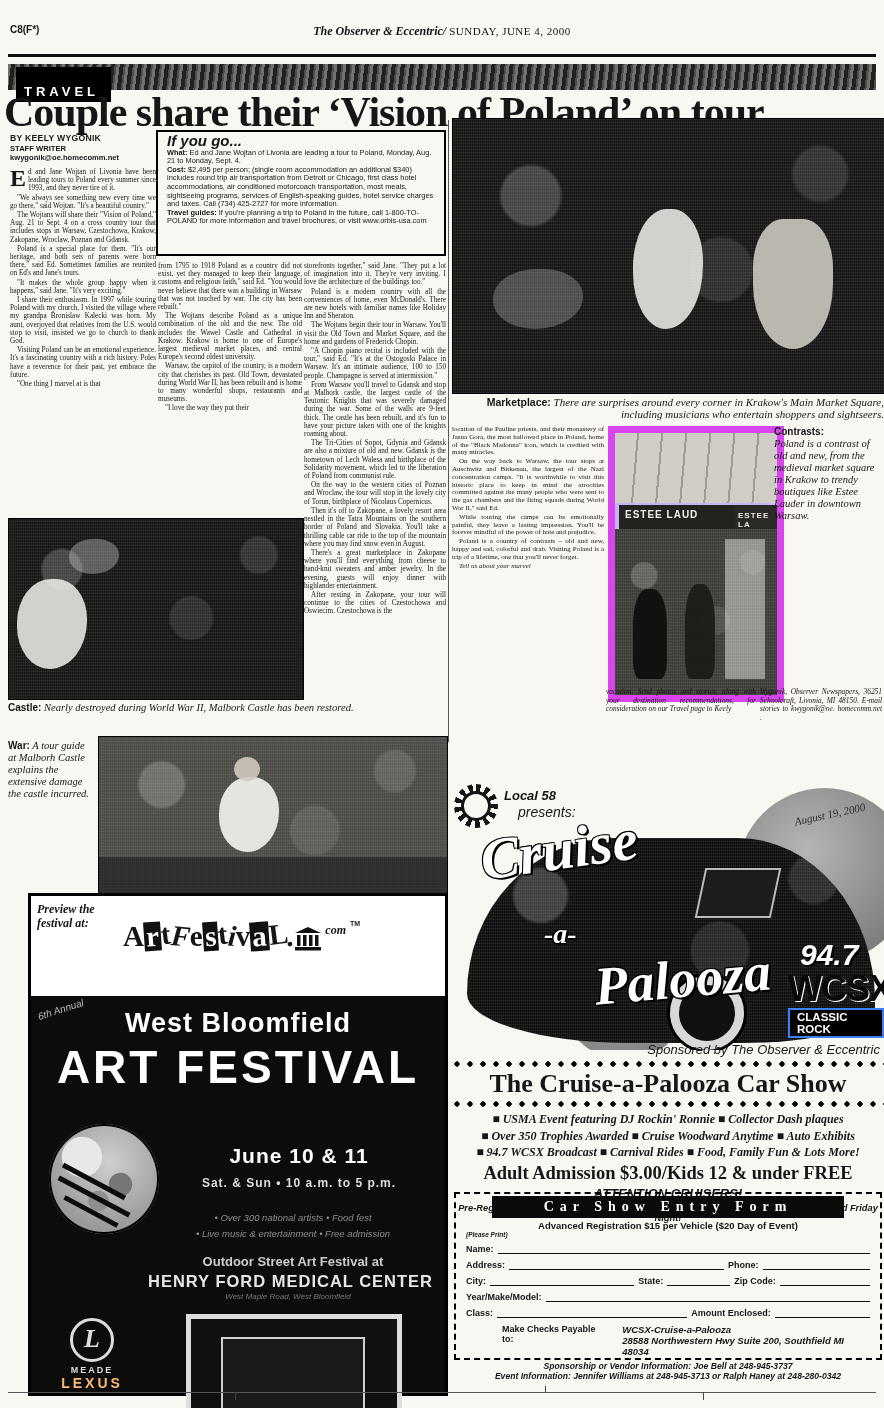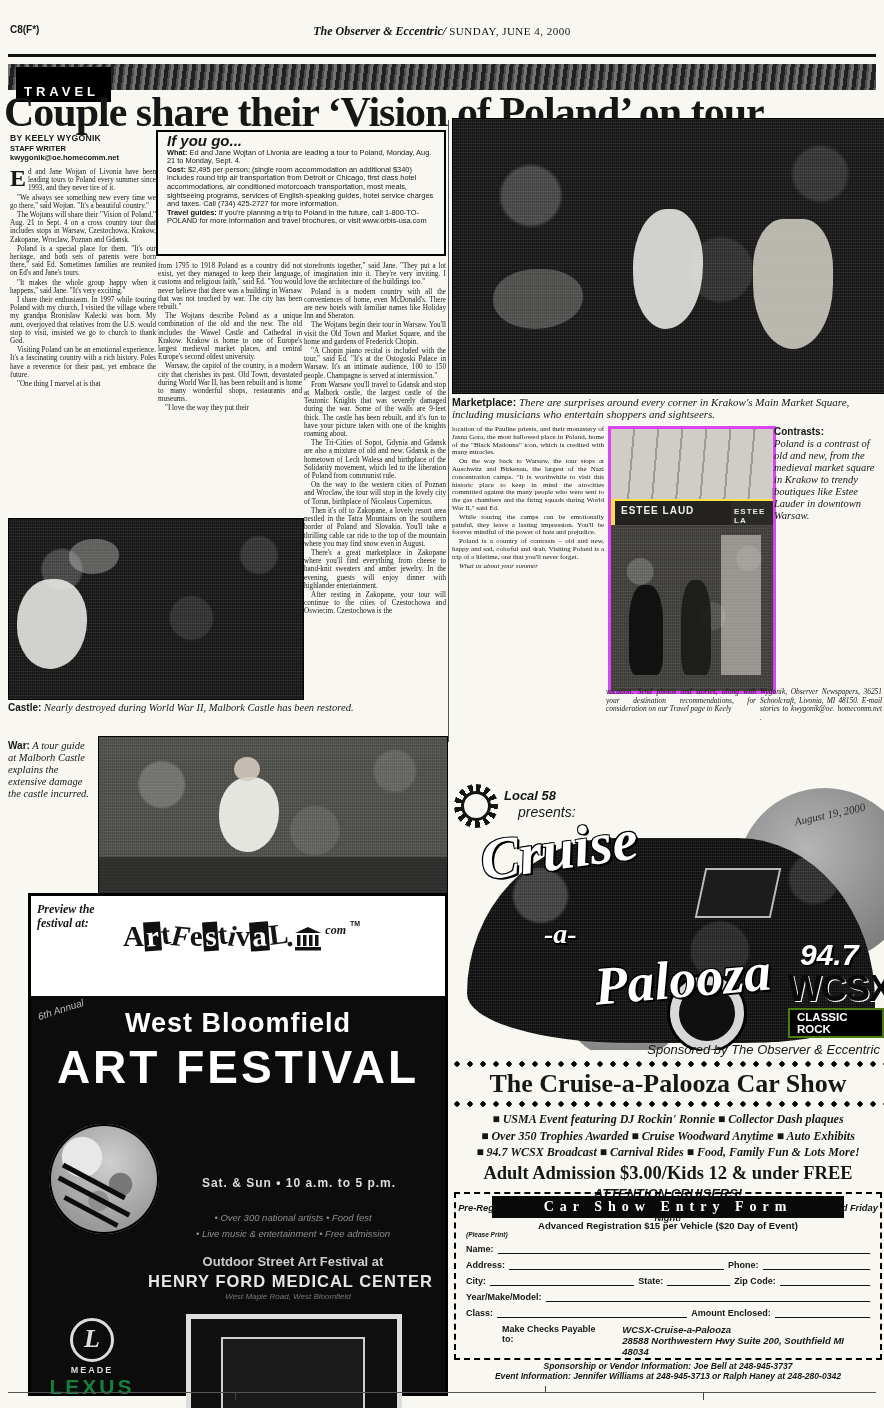--- a/index.html
+++ b/index.html
@@ -151,34 +151,34 @@
     <div class="blob" style="left:120px;top:40px;width:60px;height:75px;background:rgba(245,245,240,.9);"></div>
     <div class="blob" style="left:135px;top:20px;width:26px;height:24px;background:rgba(210,200,190,.9);border-radius:50%;"></div>
     <div class="abs" style="left:0;top:120px;width:348px;height:50px;background:rgba(20,20,20,.55);"></div>
   </div>
 
   <div class="abs photo grain" style="left:452px;top:118px;width:432px;height:274px;border:1px solid #000;">
     <div class="blob" style="left:180px;top:90px;width:70px;height:120px;background:rgba(240,240,235,.85);"></div>
     <div class="blob" style="left:300px;top:100px;width:80px;height:130px;background:rgba(225,222,210,.8);border-radius:45% 45% 60% 60%;"></div>
     <div class="blob" style="left:40px;top:150px;width:90px;height:60px;background:rgba(180,180,175,.35);"></div>
   </div>
-  <div class="abs capt" style="left:452px;top:396px;width:432px;font-size:11px;">
+  <div class="abs capt" style="left:452px;top:396px;width:432px;font-size:11px;text-align:right;">
     <span class="lead" style="font-size:10.5px;">Marketplace:</span>
     <span>There are surprises around every corner in Krakow's Main Market Square, including musicians who entertain shoppers and sightseers.</span>
   </div>
 
   <div class="abs artcol just" style="left:452px;top:426px;width:152px;height:258px;font-size:7px;line-height:7.8px;">
     <p class="noind">location of the Pauline priests, and their monastery of Jasna Gora, the most hallowed place in Poland, home of the "Black Madonna" icon, which is credited with many miracles.</p>
     <p>On the way back to Warsaw, the tour stops at Auschwitz and Birkenau, the largest of the Nazi concentration camps. "It is worthwhile to visit this historic place to keep in mind the atrocities committed against the many people who were sent to the gas chambers and the firing squads during World War II," said Ed.</p>
     <p>While touring the camps can be emotionally painful, they leave a lasting impression. You'll be forever mindful of the power of hate and prejudice.</p>
     <p>Poland is a country of contrasts – old and new, happy and sad, colorful and drab. Visiting Poland is a trip of a lifetime, one that you'll never forget.</p>
-    <p class="it">What us about your summer</p>
-  </div>
-
-  <div class="abs photo" style="left:608px;top:426px;width:162px;height:262px;border:3px solid #d946ef;background:#fde047;">
+    <p class="it">Tell us about your marvel</p>
+  </div>
+
+  <div class="abs photo" style="left:608px;top:426px;width:162px;height:262px;border:7px solid #d946ef;background:#c4b5fd;">
     <div class="abs" style="left:0;top:0;width:162px;height:70px;background:repeating-linear-gradient(95deg,#cfcdc5 0 22px,#9d9b93 22px 24px),repeating-linear-gradient(5deg,rgba(0,0,0,.08) 0 14px,transparent 14px 16px);"></div>
     <div class="abs sans b" style="left:4px;top:72px;width:110px;height:22px;background:#23221f;color:#efefea;font-size:10px;letter-spacing:1px;padding:4px 0 0 6px;">ESTEE LAUD</div>
     <div class="abs sans b" style="left:120px;top:72px;width:40px;height:22px;background:#2b2a26;color:#e8e8e2;font-size:8px;letter-spacing:1px;padding:6px 0 0 3px;">ESTEE LA</div>
     <div class="abs grain" style="left:0;top:96px;width:162px;height:166px;background-color:#3c3b37;">
       <div class="blob" style="left:18px;top:60px;width:34px;height:90px;background:rgba(15,15,15,.95);border-radius:40% 40% 20% 20%;"></div>
       <div class="blob" style="left:70px;top:55px;width:30px;height:95px;background:rgba(25,25,22,.9);border-radius:40% 40% 20% 20%;"></div>
       <div class="abs" style="left:110px;top:10px;width:40px;height:140px;background:rgba(235,233,225,.5);"></div>
     </div>
   </div>
 
@@ -212,31 +212,32 @@
       <div class="abs it" style="left:6px;top:8px;font-size:10px;color:#bbb;transform:rotate(-18deg);">6th Annual</div>
       <div class="abs ctr b" style="left:0;top:12px;width:100%;font-size:27px;letter-spacing:1px;color:#fff;">West Bloomfield</div>
       <div class="abs ctr b" style="left:0;top:44px;width:100%;font-size:46px;letter-spacing:3px;color:#fff;">ART FESTIVAL</div>
 
       <div class="abs moon" style="left:18px;top:128px;width:110px;height:110px;">
         <div class="streak" style="left:10px;top:55px;width:70px;height:5px;"></div>
         <div class="streak" style="left:5px;top:70px;width:80px;height:5px;"></div>
         <div class="streak" style="left:12px;top:85px;width:60px;height:5px;"></div>
       </div>
 
+      <div class="abs ctr b" style="left:130px;top:148px;right:8px;font-size:21px;color:#fff;letter-spacing:1px;">June 10 &amp; 11</div>
       <div class="abs ctr b" style="left:130px;top:180px;right:8px;font-size:12px;color:#ddd;letter-spacing:1px;">Sat. &amp; Sun  •  10 a.m. to 5 p.m.</div>
       <div class="abs ctr it" style="left:110px;top:216px;right:0;font-size:9.5px;color:#8d8d8d;">• Over 300 national artists  •  Food fest</div>
       <div class="abs ctr it" style="left:110px;top:232px;right:0;font-size:9.5px;color:#8d8d8d;">• Live music &amp; entertainment  •  Free admission</div>
       <div class="abs ctr b" style="left:110px;top:258px;right:0;font-size:13px;color:#ccc;">Outdoor Street Art Festival at</div>
       <div class="abs ctr b" style="left:105px;top:276px;right:0;font-size:16.5px;color:#e6e6e6;letter-spacing:1px;">HENRY FORD MEDICAL CENTER</div>
       <div class="abs ctr it" style="left:100px;top:296px;right:0;font-size:8px;color:#777;">West Maple Road, West Bloomfield</div>
 
       <div class="abs" style="left:16px;top:322px;width:90px;text-align:center;">
         <div class="circleL" style="width:38px;height:38px;margin:0 auto;font-size:26px;line-height:36px;">L</div>
         <div class="b" style="font-size:9px;color:#ddd;letter-spacing:2px;margin-top:3px;">MEADE</div>
-        <div class="b" style="font-size:21px;color:#15803d;letter-spacing:3px;">LEXUS</div>
+        <div class="b" style="font-size:14px;color:#fdba74;letter-spacing:3px;">LEXUS</div>
       </div>
 
       <div class="abs frame grain" style="left:155px;top:318px;width:206px;height:108px;">
         <div class="abs" style="left:30px;top:18px;width:140px;height:70px;border:2px solid #cfcfcf;background:#1a1a1a;"></div>
       </div>
 
     </div>
   </div>
 
   <div class="abs" style="left:452px;top:780px;width:432px;height:586px;font-family:'Liberation Sans',sans-serif;">
@@ -252,21 +253,21 @@
       <div class="abs" style="left:108px;top:150px;width:130px;height:130px;border-radius:50%;background:radial-gradient(circle at 45% 40%, #a8a8a8, #848484 75%);"></div>
       <div class="abs grain" style="left:15px;top:58px;width:408px;height:205px;background-color:#0e0e0e;border-radius:45% 42% 40% 50% / 95% 100% 22% 30%;"></div>
       <div class="abs" style="left:248px;top:88px;width:72px;height:46px;border:2px solid #bbb;background:#1c1c1c;transform:skewX(-12deg);"></div>
       <div class="abs wheel" style="left:218px;top:196px;width:56px;height:56px;"></div>
       <div class="abs it" style="left:342px;top:28px;font-size:11px;color:#2a2a2a;transform:rotate(-12deg);font-family:'Liberation Serif',serif;">August 19, 2000</div>
       <div class="abs script" style="left:28px;top:36px;font-size:58px;transform:rotate(-8deg);">Cruise</div>
       <div class="abs script" style="left:92px;top:138px;font-size:28px;">-a-</div>
       <div class="abs script" style="left:142px;top:168px;font-size:54px;transform:rotate(-5deg);">Palooza</div>
       <div class="abs b it" style="left:348px;top:158px;font-size:30px;color:#fff;text-shadow:2px 2px 0 #000;">94.7</div>
       <div class="abs b" style="left:336px;top:188px;font-size:36px;color:#0a0a0a;letter-spacing:-1px;text-shadow:1px 1px 0 #fff;">WCSX</div>
-      <div class="abs b" style="left:336px;top:228px;font-size:11.5px;color:#fff;background:#000;border:2px solid #4d7c0f;padding:1px 7px;">CLASSIC ROCK</div>
+      <div class="abs b" style="left:336px;top:228px;font-size:11.5px;color:#fff;background:#000;border:2px solid #3b82f6;padding:1px 7px;">CLASSIC ROCK</div>
     </div>
 
     <div class="abs it rt" style="left:0;top:262px;width:428px;font-size:13px;">Sponsored by The Observer &amp; Eccentric</div>
 
     <div class="abs" style="left:0;top:280px;width:432px;">
       <div class="dotrow"></div>
       <div class="ctr serif b" style="font-size:26px;margin:1px 12px;">The Cruise-a-Palooza Car Show</div>
       <div class="dotrow"></div>
       <div class="ctr serif b it" style="font-size:12px;line-height:16.5px;margin-top:3px;">■ USMA Event featuring DJ Rockin' Ronnie  ■ Collector Dash plaques</div>
       <div class="ctr serif b it" style="font-size:12px;line-height:16.5px;">■ Over 350 Trophies Awarded  ■ Cruise Woodward Anytime  ■ Auto Exhibits</div>

